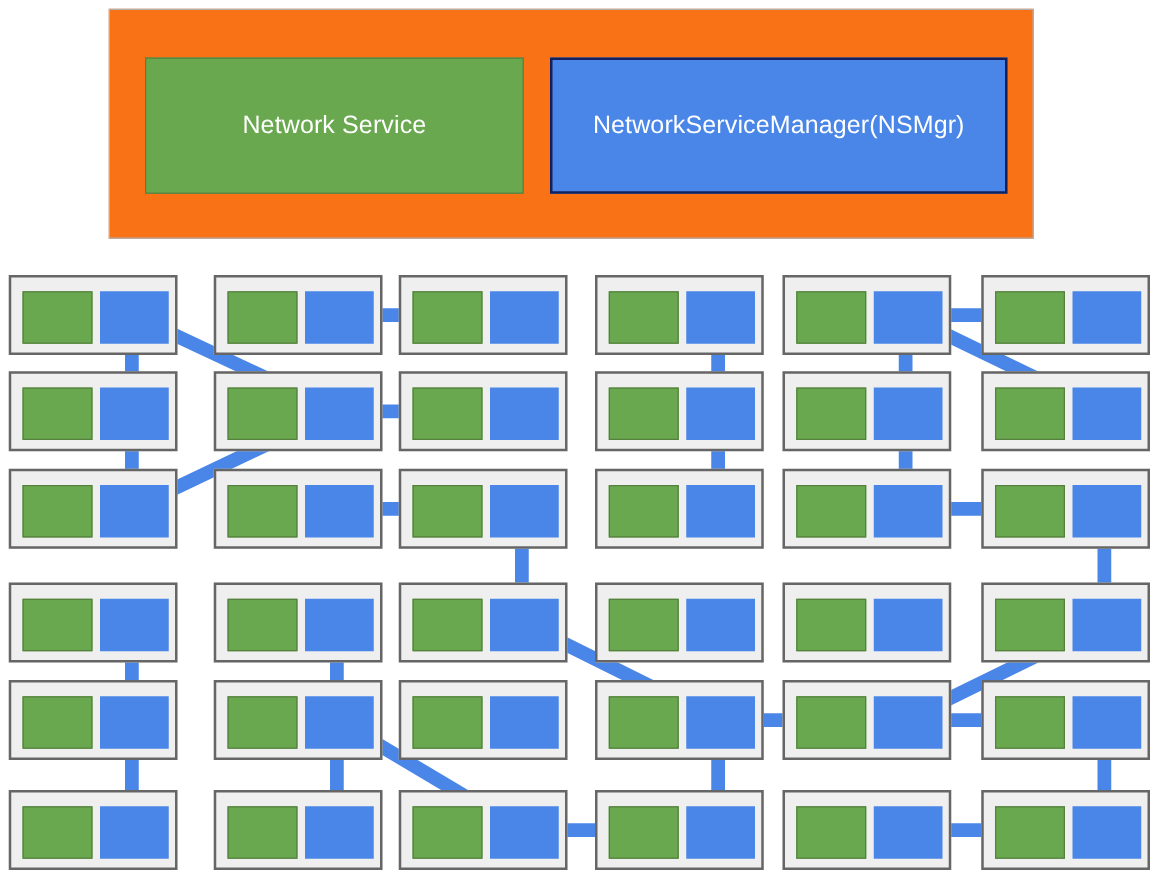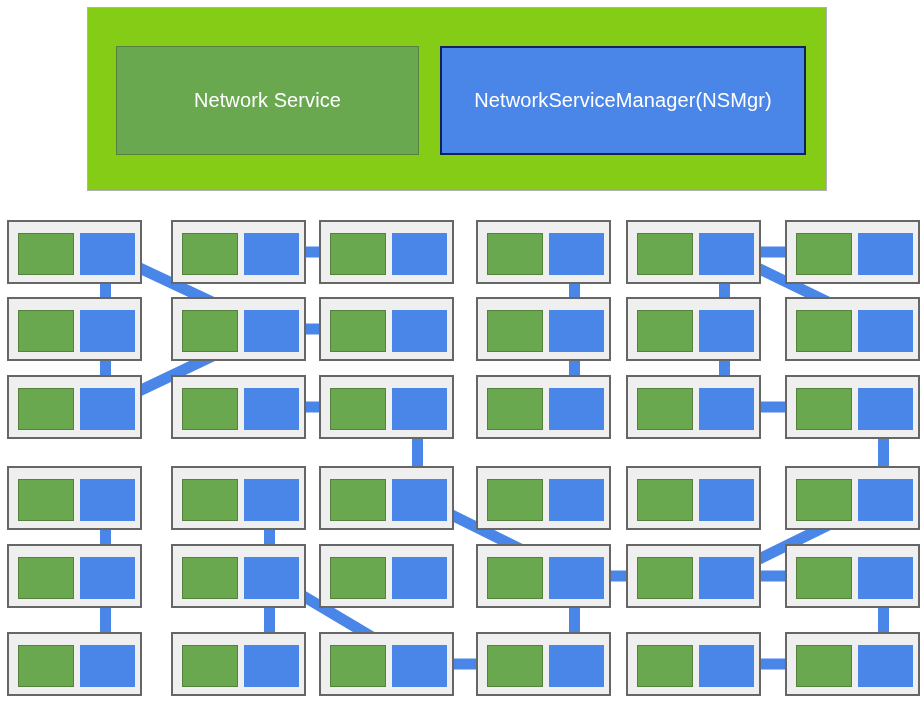--- a/index.html
+++ b/index.html
@@ -15,21 +15,21 @@
     font-family: "Liberation Sans", sans-serif;
   }
 
   
   #legend-panel {
     position: absolute;
     left: 87px;
     top: 7px;
     width: 740px;
     height: 184px;
-    background: #84cc16;
+    background: #f97316;
     border: 1px solid #b0b0b0;
     box-sizing: border-box;
   }
   .legend-box {
     position: absolute;
     box-sizing: border-box;
     display: flex;
     align-items: center;
     justify-content: center;
     color: #ffffff;

